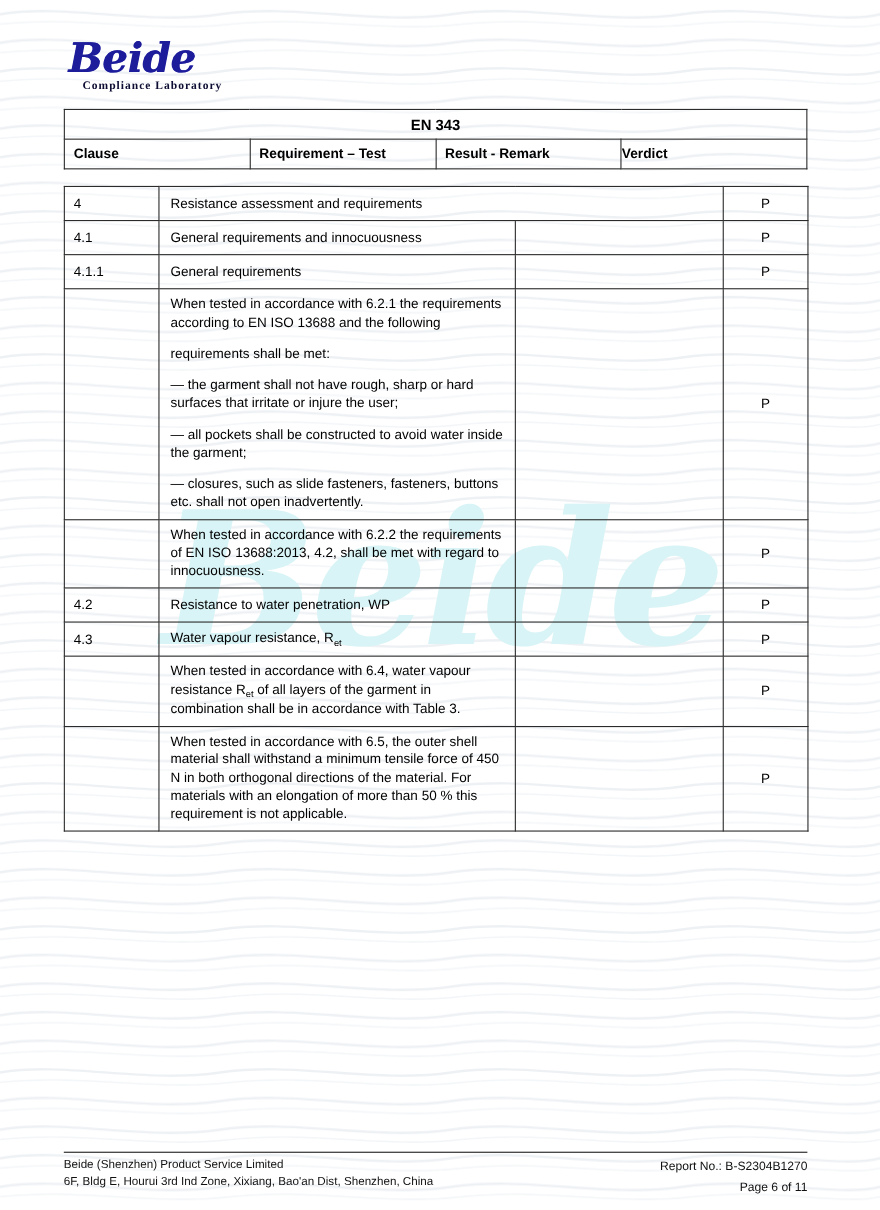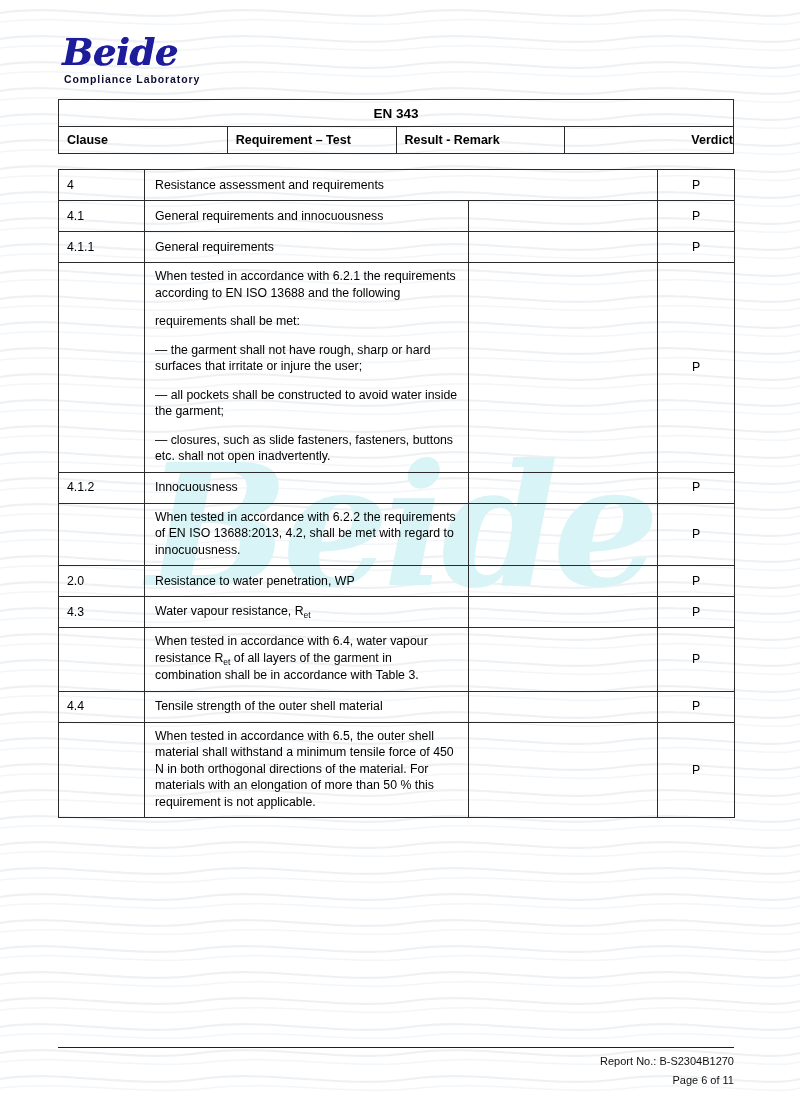--- a/index.html
+++ b/index.html
@@ -64,27 +64,27 @@
     font-style: italic;
     font-weight: 700;
     font-size: 37px;
     line-height: 38px;
     color: #1d1d9c;
     letter-spacing: -0.5px;
     margin: 0;
     text-shadow: 0.5px 0 0 #1d1d9c;
   }
   .logo-sub {
-    font-family: Liberation Sans, sans-serif;
+    font-family: Liberation Serif, serif;
     font-weight: 700;
     font-size: 10.5px;
     line-height: 12px;
     color: #0d0d33;
     letter-spacing: 0.9px;
-    margin: 2px 0 0 2px;
+    margin: 2px 0 0 13px;
   }
 
   
   table.doc-table {
     position: absolute;
     border-collapse: collapse;
     table-layout: fixed;
     background: transparent;
   }
   table.doc-table td, table.doc-table th {
@@ -107,21 +107,21 @@
     text-align: center;
     font-weight: 700;
     font-size: 13.5px;
   }
   .colhead {
     font-weight: 700;
     font-size: 12.5px;
     padding-left: 8px !important;
   }
   .colhead.center {
-    text-align: right;
+    text-align: left;
     padding-left: 0 !important;
   }
 
   
   #body-table {
     left: 58px;
     top: 169px;
     width: 676px;
   }
   #body-table td {
@@ -266,74 +266,64 @@
           <td class="c-req">
             <div class="para">When tested in accordance with 6.2.1 the requirements according to EN ISO 13688 and the following</div>
             <div class="para">requirements shall be met:</div>
             <div class="para">— the garment shall not have rough, sharp or hard surfaces that irritate or injure the user;</div>
             <div class="para">— all pockets shall be constructed to avoid water inside the garment;</div>
             <div class="para">— closures, such as slide fasteners, fasteners, buttons etc. shall not open inadvertently.</div>
           </td>
           <td class="c-result"></td>
           <td class="c-verdict">P</td>
         </tr>
-        <tr class="row-head">
-          <td class="c-clause">4.1.2</td>
-          <td class="c-req">Innocuousness</td>
-          <td class="c-result"></td>
-          <td class="c-verdict">P</td>
-        </tr>
         <tr>
           <td class="c-clause"></td>
           <td class="c-req">
             <div class="para">When tested in accordance with 6.2.2 the requirements of EN ISO 13688:2013, 4.2, shall be met with regard to innocuousness.</div>
           </td>
           <td class="c-result"></td>
           <td class="c-verdict">P</td>
         </tr>
         <tr class="row-head">
-          <td class="c-clause">2.0</td>
+          <td class="c-clause">4.2</td>
           <td class="c-req">Resistance to water penetration, WP</td>
           <td class="c-result"></td>
           <td class="c-verdict">P</td>
         </tr>
         <tr class="row-head">
           <td class="c-clause">4.3</td>
           <td class="c-req">Water vapour resistance, R<sub>et</sub></td>
           <td class="c-result"></td>
           <td class="c-verdict">P</td>
         </tr>
         <tr>
           <td class="c-clause"></td>
           <td class="c-req">
             <div class="para">When tested in accordance with 6.4, water vapour resistance R<sub>et</sub> of all layers of the garment in combination shall be in accordance with Table 3.</div>
           </td>
           <td class="c-result"></td>
           <td class="c-verdict">P</td>
         </tr>
-        <tr class="row-head">
-          <td class="c-clause">4.4</td>
-          <td class="c-req">Tensile strength of the outer shell material</td>
-          <td class="c-result"></td>
-          <td class="c-verdict">P</td>
-        </tr>
         <tr>
           <td class="c-clause"></td>
           <td class="c-req">
             <div class="para">When tested in accordance with 6.5, the outer shell material shall withstand a minimum tensile force of 450 N in both orthogonal directions of the material. For materials with an elongation of more than 50 % this requirement is not applicable.</div>
           </td>
           <td class="c-result"></td>
           <td class="c-verdict">P</td>
         </tr>
       </tbody>
   </table>
 
   <div id="footer-rule"></div>
   <div id="footer">
     <div class="footer-left">
+      <div>Beide (Shenzhen) Product Service Limited</div>
+      <div>6F, Bldg E, Hourui 3rd Ind Zone, Xixiang, Bao'an Dist, Shenzhen, China</div>
     </div>
     <div class="footer-right">
       <div>
         <span>Report No.:</span>
         <span>B-S2304B1270</span>
       </div>
       <div>Page 6 of 11</div>
     </div>
   </div>
 

